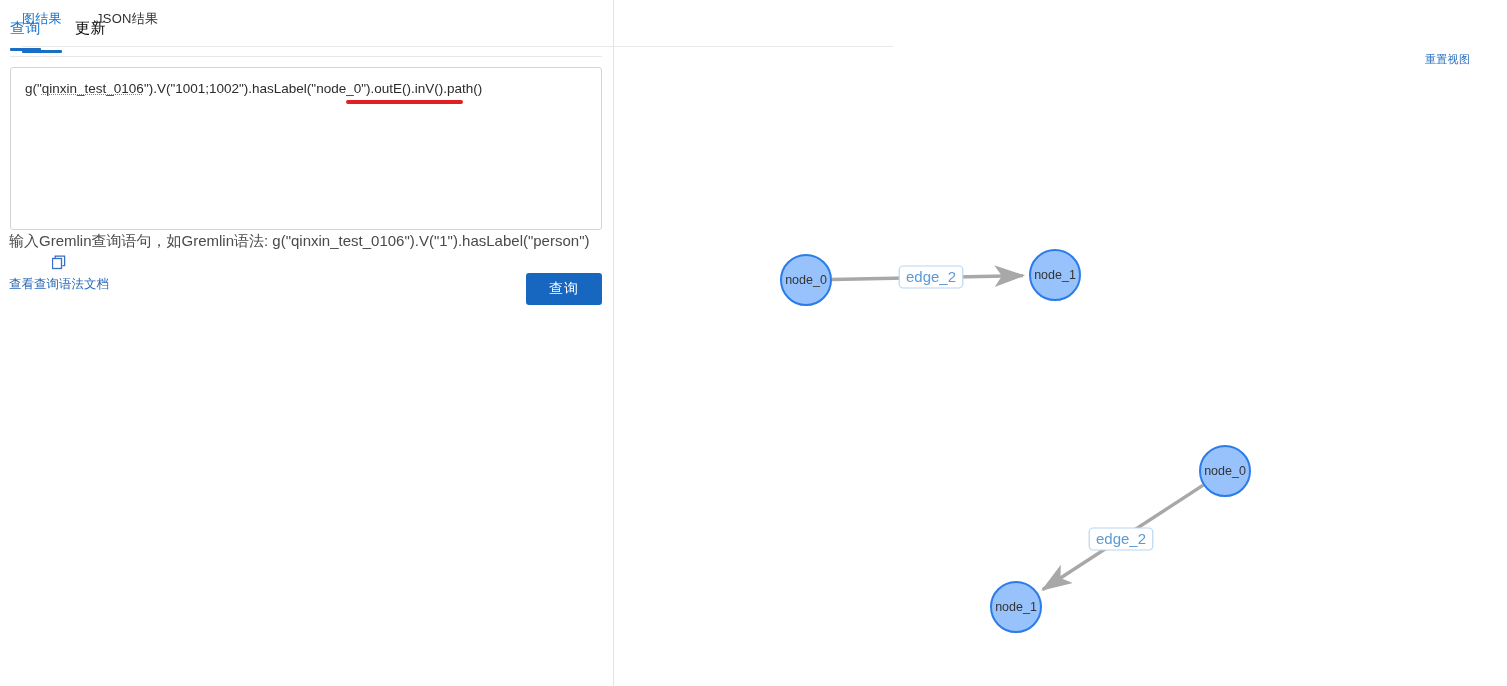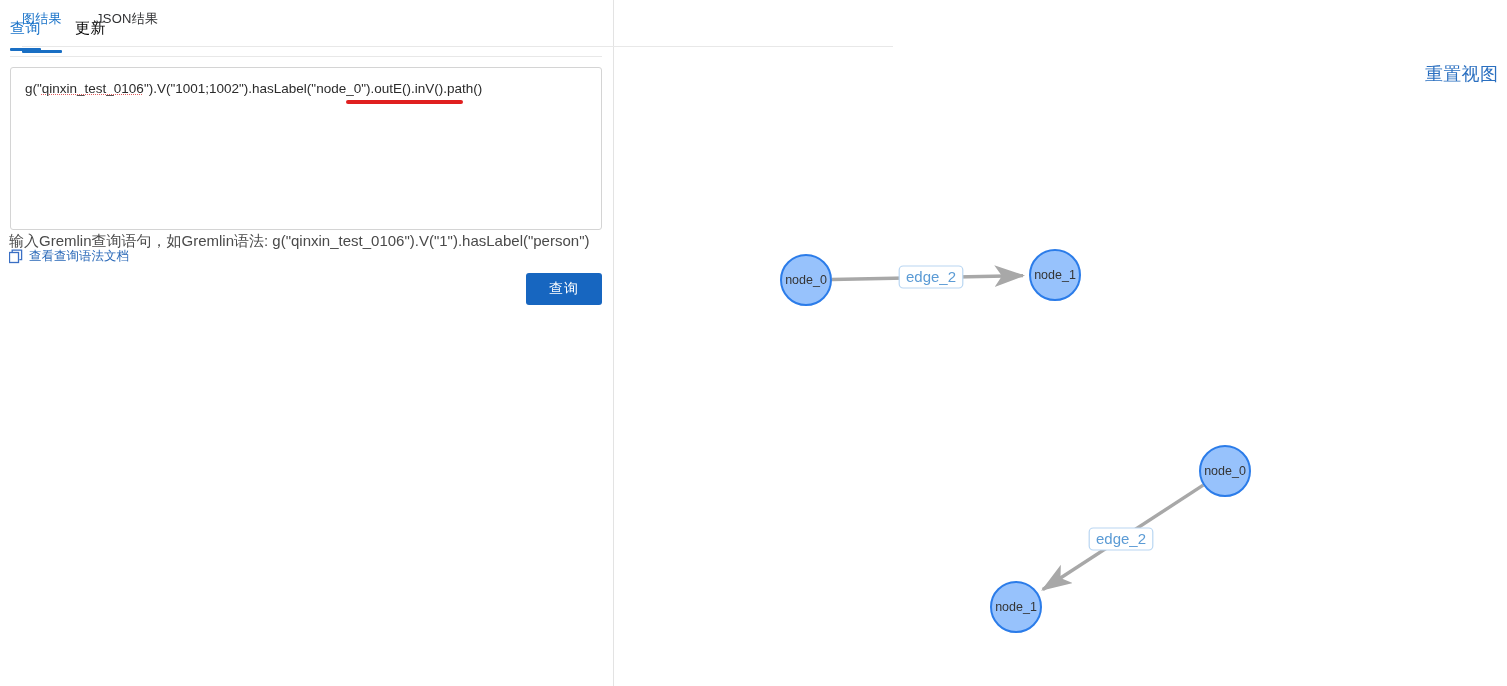--- a/index.html
+++ b/index.html
@@ -70,23 +70,24 @@
     width: 117px; height: 4px;
     background: #e02020; border-radius: 2px;
   }
 
   .hint-text {
     position: absolute; left: 9px; top: 233px;
     font-size: 15px; line-height: 16px;
     color: #4a4a4a; white-space: nowrap;
   }
   .doc-link-row {
-    position: absolute; left: 9px; top: 248px;
+    position: absolute; left: 9px; top: 255px;
     display: flex; align-items: center; gap: 6px;
     cursor: pointer;
+    flex-direction: column;
   }
   .doc-icon { width: 14px; height: 15px; display:block; }
   .doc-link-label {
     font-size: 12.5px; line-height: 16px;
     color: #2a69b8;
   }
   .query-btn {
     position: absolute; left: 526px; top: 273px;
     width: 76px; height: 32px;
     background: #1766c0; color: #fff;
@@ -126,22 +127,22 @@
     width: 148px; height: 36px;
     background: #f3f5f8;
     border-radius: 3px;
     display: flex; align-items: center;
     padding-left: 14px; gap: 9px;
   }
   .info-icon { width:15px; height:15px; display:block; flex:none; }
   .info-text { font-size: 13px; color:#1f2b38; font-weight: bold; line-height:15px; }
 
   .reset-link {
-    position: absolute; left: 1425px; top: 62px;
-    font-size: 18px; color: #2a6fc0;
+    position: absolute; left: 1425px; top: 52px;
+    font-size: 11px; color: #2a6fc0;
     cursor: pointer; letter-spacing:.3px;
   }
 
   .graph-canvas {
     position: absolute; left: 580px; top: 100px;
     width: 893px; height: 586px;
     overflow: hidden;
   }
 </style>
 </head>

